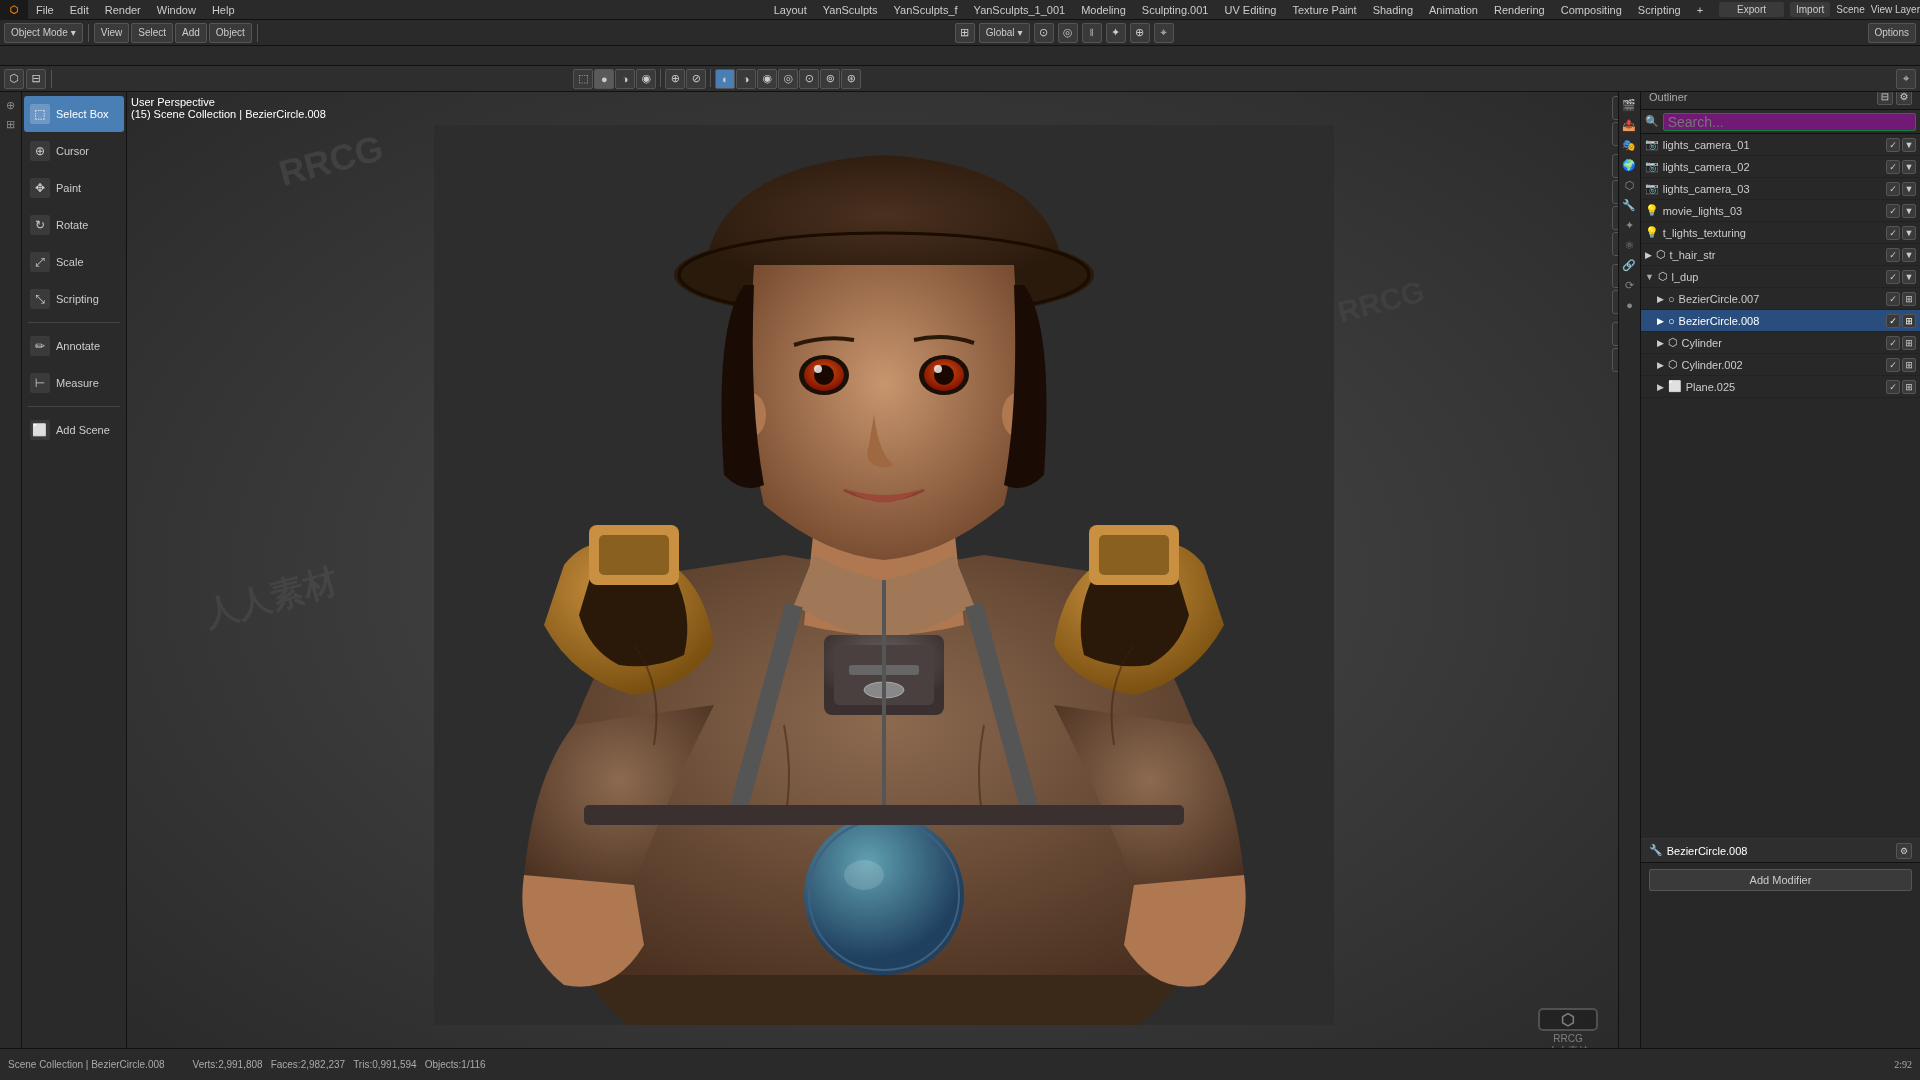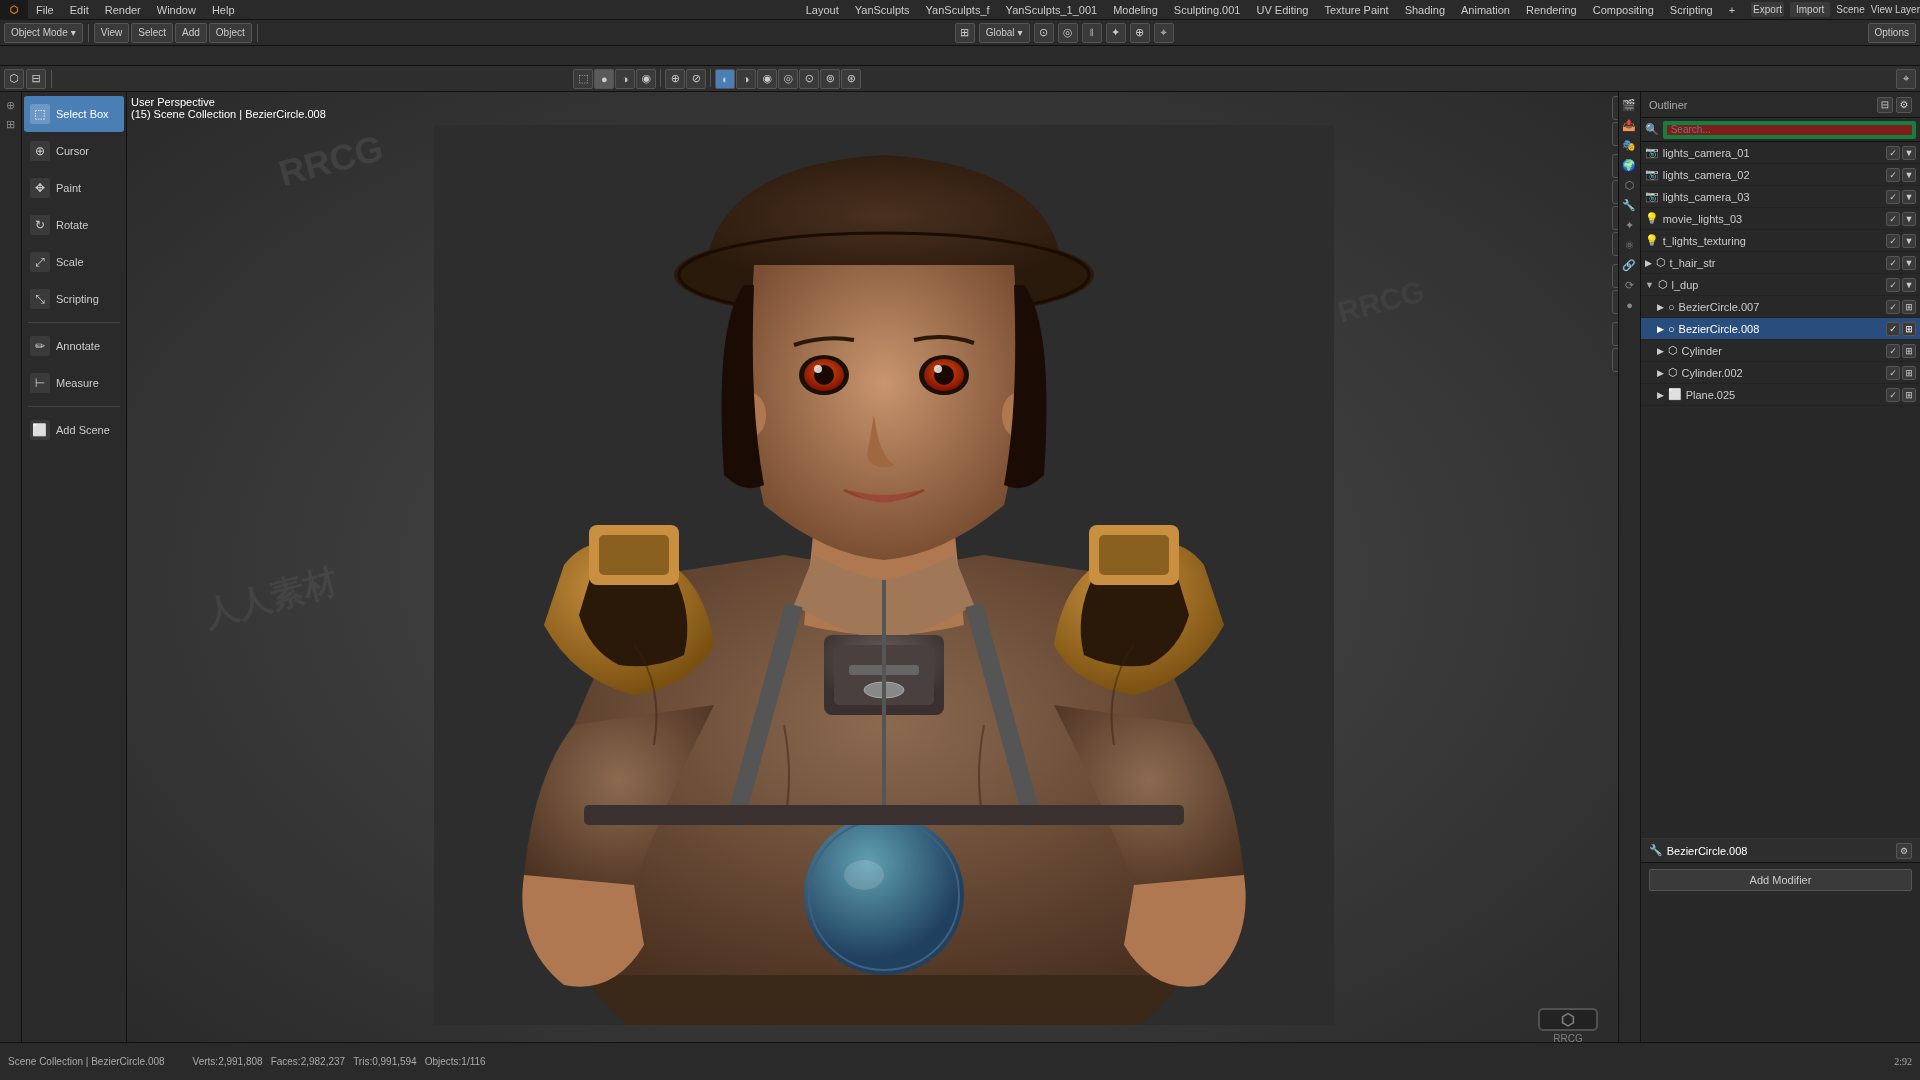--- a/index.html
+++ b/index.html
@@ -248,36 +248,36 @@
       align-items: center;
       justify-content: center;
       cursor: pointer;
       font-size: 12px;
     }
 
     
     #status-bar {
       position: absolute;
       bottom: 0; left: 0; right: 0;
-      height: 38px;
+      height: 32px;
       background: #2a2a2a;
       border-top: 1px solid #111;
       display: flex;
       align-items: center;
       padding: 0 8px;
       font-size: 10px;
       color: #aaa;
       gap: 8px;
       z-index: 100;
     }
 
     
     #right-panel {
       position: absolute;
-      top: 92px; right: 0;
+      top: 84px; right: 0;
       width: 280px;
       bottom: 22px;
       background: #282828;
       border-left: 1px solid #111;
       display: flex;
       flex-direction: column;
       z-index: 96;
     }
     #right-panel-header {
       height: 26px;
@@ -412,24 +412,24 @@
       background: #2a2a2a;
       display: flex;
       align-items: center;
       padding: 0 4px;
       border-bottom: 1px solid #111;
       gap: 4px;
     }
     .search-input-field {
       flex: 1;
       height: 18px;
-      background: #7f1d1d;
-      border: 4px solid #15803d;
+      background: #701a75;
+      border: 1px solid #15803d;
       color: #ccc;
-      font-size: 10px;
+      font-size: 14px;
       padding: 0 4px;
       border-radius: 2px;
     }
   </style>
 </head>
 <body>
 
 <div id="top-menu">
   <div class="logo">⬡</div>
   <div class="menu-item">File</div>
@@ -446,21 +446,21 @@
   <div class="menu-item">Sculpting.001</div>
   <div class="menu-item">UV Editing</div>
   <div class="menu-item">Texture Paint</div>
   <div class="menu-item">Shading</div>
   <div class="menu-item">Animation</div>
   <div class="menu-item">Rendering</div>
   <div class="menu-item">Compositing</div>
   <div class="menu-item">Scripting</div>
   <div class="menu-item">+</div>
   <div style="margin-left:8px; display:flex; align-items:center; gap:6px; font-size:10px;">
-    <span style="background:#3a3a3a; padding:2px 2px; border-radius:2px; cursor:pointer;">Export</span>
+    <span style="background:#3a3a3a; padding:2px 18px; border-radius:2px; cursor:pointer;">Export</span>
     <span style="background:#3a3a3a; padding:2px 6px; border-radius:2px; cursor:pointer;">Import</span>
     <span>Scene</span>
     <span>View Layer</span>
   </div>
 </div>
 
 <div id="header-toolbar">
   <div class="toolbar-dropdown">
     <span>Object Mode</span>
     <span>▾</span>

